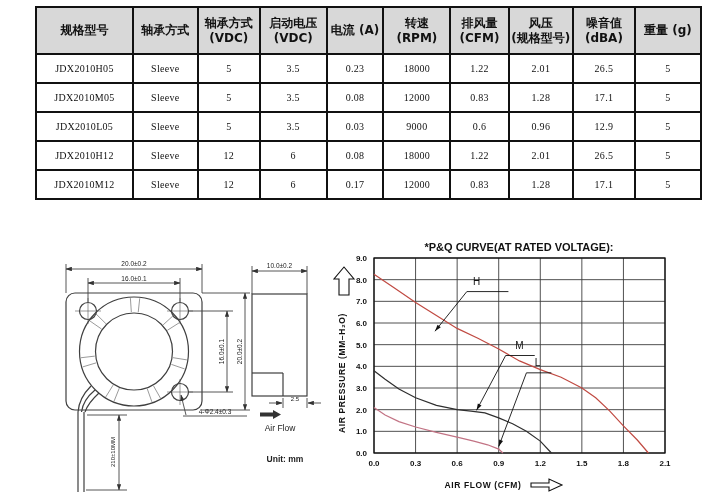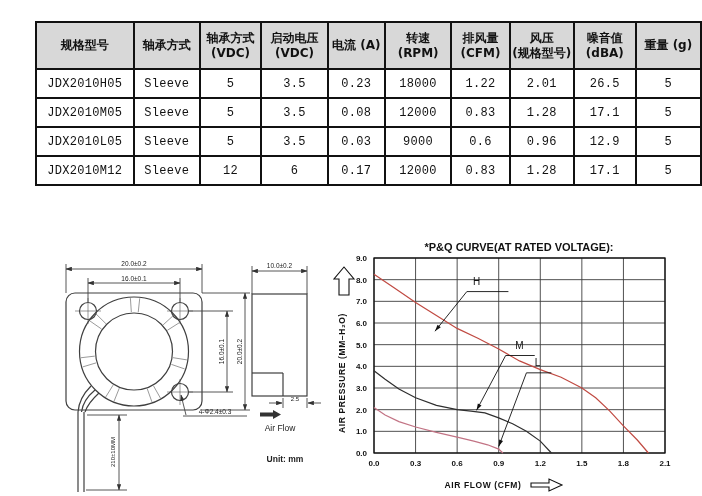--- a/index.html
+++ b/index.html
@@ -1,25 +1,25 @@
 <!DOCTYPE html>
 <html><head>
 <meta charset="utf-8">
 <style>
   html,body{margin:0;padding:0;background:#ffffff;}
   body{width:702px;height:496px;position:relative;overflow:hidden;
        font-family:"Liberation Sans","DejaVu Sans",sans-serif;color:#111;}
 
   
-  #spec-table{position:absolute;left:3px;top:21px;border-collapse:collapse;table-layout:fixed;margin-left:32px;}
+  #spec-table{position:absolute;left:3px;top:6px;border-collapse:collapse;table-layout:fixed;margin-left:32px;}
   #spec-table th,#spec-table td{border:2px solid #111;padding:0;text-align:center;vertical-align:middle;}
   #spec-table th{background:#d8d8d8;font-weight:bold;font-size:12px;line-height:1.25;
                  white-space:pre-line;height:45px;font-family:"DejaVu Sans","Liberation Sans",sans-serif;}
-  #spec-table td{height:27px;font-family:Liberation Mono, monospace;
-                 font-size:12px;letter-spacing:.3px;}
+  #spec-table td{height:27px;font-family:Liberation Serif, serif;
+                 font-size:10px;letter-spacing:.3px;}
 
   
   .abs{position:absolute;}
   svg text{font-family:"Liberation Sans","DejaVu Sans",sans-serif;fill:#222;}
   .dim{font-size:6.5px;}
   .dline{stroke:#444;stroke-width:.9;fill:none;}
   .body-line{stroke:#3f3f3f;stroke-width:1.2;fill:none;}
   .thin{stroke:#555;stroke-width:.6;fill:none;}
   .tick{font-size:8px;font-weight:bold;fill:#111;}
   .axis-label{font-size:8.5px;font-weight:bold;letter-spacing:.6px;fill:#111;}
@@ -89,20 +89,32 @@
       <tr>
         <td>JDX2010L05</td>
         <td>Sleeve</td>
         <td>5</td>
         <td>3.5</td>
         <td>0.03</td>
         <td>9000</td>
         <td>0.6</td>
         <td>0.96</td>
         <td>12.9</td>
+        <td>5</td>
+      </tr>
+      <tr>
+        <td>JDX2010H12</td>
+        <td>Sleeve</td>
+        <td>12</td>
+        <td>6</td>
+        <td>0.08</td>
+        <td>18000</td>
+        <td>1.22</td>
+        <td>2.01</td>
+        <td>26.5</td>
         <td>5</td>
       </tr>
       <tr>
         <td>JDX2010M12</td>
         <td>Sleeve</td>
         <td>12</td>
         <td>6</td>
         <td>0.17</td>
         <td>12000</td>
         <td>0.83</td>

